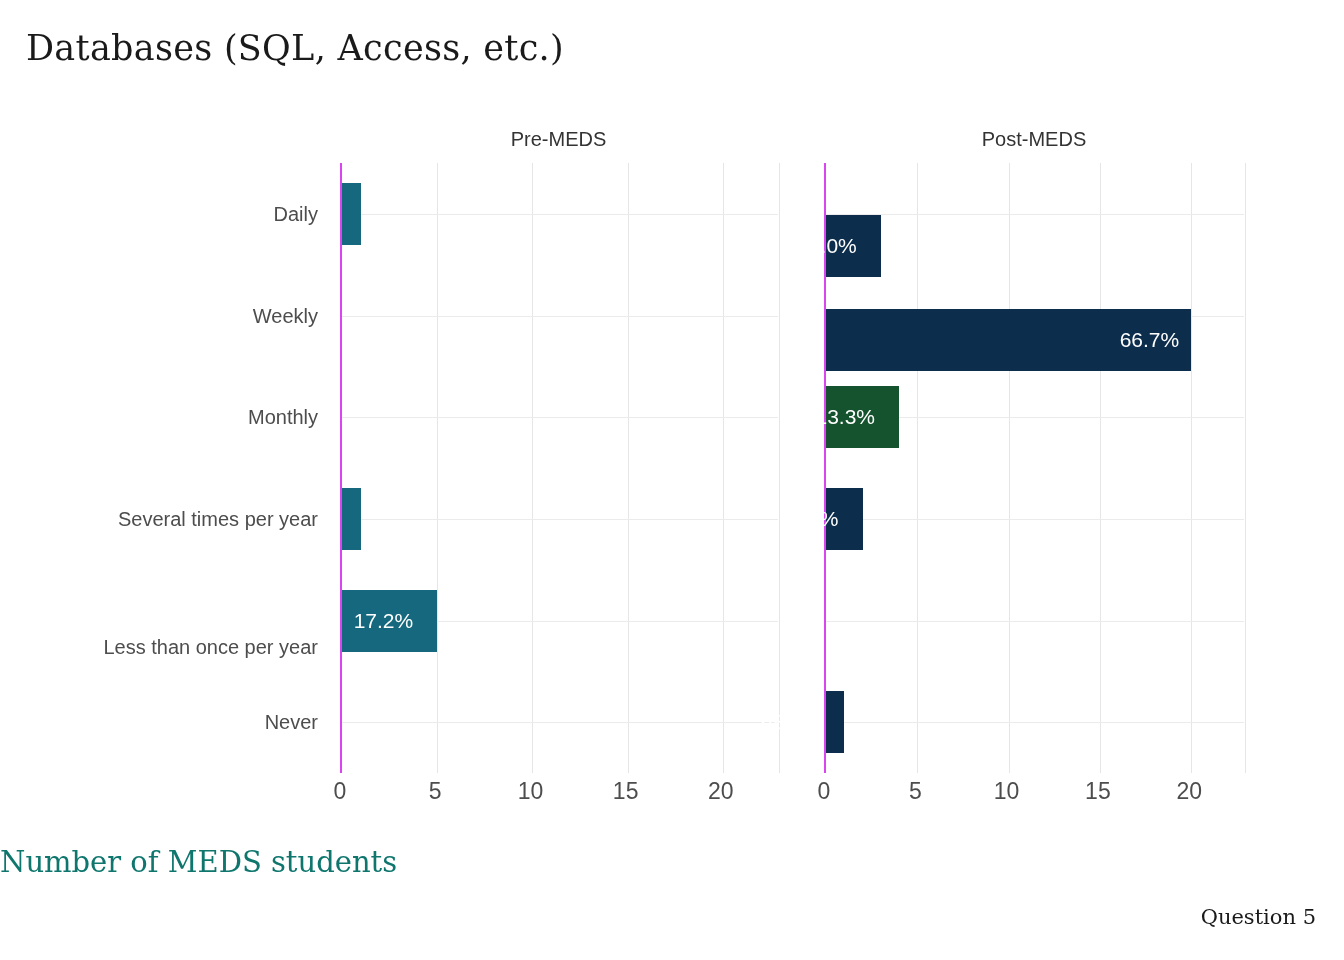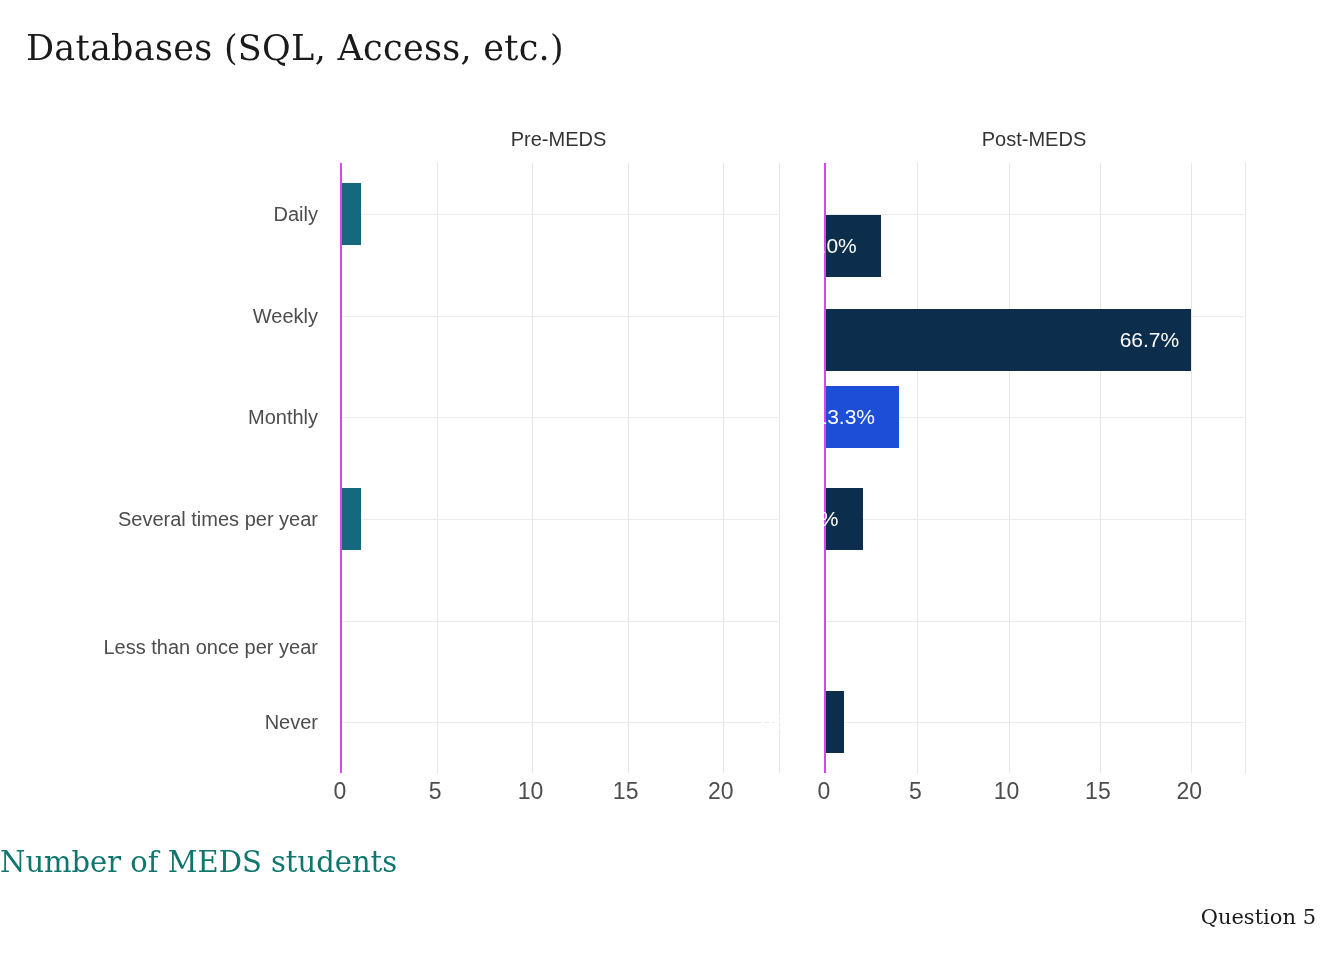--- a/index.html
+++ b/index.html
@@ -147,41 +147,44 @@
     <div class="rowline" style="top: 153px;"></div>
     <div class="rowline" style="top: 254px;"></div>
     <div class="rowline" style="top: 356px;"></div>
     <div class="rowline" style="top: 458px;"></div>
     <div class="rowline" style="top: 559px;"></div>
     <div class="bar short" style="left: 0px; width: 19.0435px; top: 20px; background: rgb(21, 104, 125);">
       <span class="bar-label">3.4%</span>
     </div>
     <div class="bar short" style="left: 0px; width: 19.0435px; top: 325px; background: rgb(21, 104, 125);">
       <span class="bar-label">3.4%</span>
+    </div>
+    <div class="bar short" style="left: 0px; width: 95.2174px; top: 427px; background: rgb(21, 104, 125);">
+      <span class="bar-label">17.2%</span>
     </div>
   </div>
 <div class="plot" id="plot-post">
     <div class="gridline" style="left: 91.3043px;"></div>
     <div class="gridline" style="left: 182.609px;"></div>
     <div class="gridline" style="left: 273.913px;"></div>
     <div class="gridline" style="left: 365.217px;"></div>
     <div class="gridline" style="left: 419px;"></div>
     <div class="rowline" style="top: 51px;"></div>
     <div class="rowline" style="top: 153px;"></div>
     <div class="rowline" style="top: 254px;"></div>
     <div class="rowline" style="top: 356px;"></div>
     <div class="rowline" style="top: 458px;"></div>
     <div class="rowline" style="top: 559px;"></div>
     <div class="bar short" style="left: 0px; width: 54.7826px; top: 20px; background: rgb(13, 45, 77); margin-top: 32px;">
       <span class="bar-label">10.0%</span>
     </div>
     <div class="bar" style="left: 0px; width: 365.217px; top: 122px; background: rgb(13, 45, 77); margin-top: 24px;">
       <span class="bar-label">66.7%</span>
     </div>
-    <div class="bar short" style="left: 0px; width: 73.0435px; top: 223px; background: #1d4ed8;">
+    <div class="bar short" style="left: 0px; width: 73.0435px; top: 223px; background: #14532d;">
       <span class="bar-label">13.3%</span>
     </div>
     <div class="bar short" style="left: 0px; width: 36.5217px; top: 325px; background: rgb(13, 45, 77);">
       <span class="bar-label">6.7%</span>
     </div>
     <div class="bar short" style="left: 0px; width: 18.2609px; top: 528px; background: rgb(13, 45, 77);">
       <span class="bar-label">68.8%</span>
     </div>
   </div>
 

